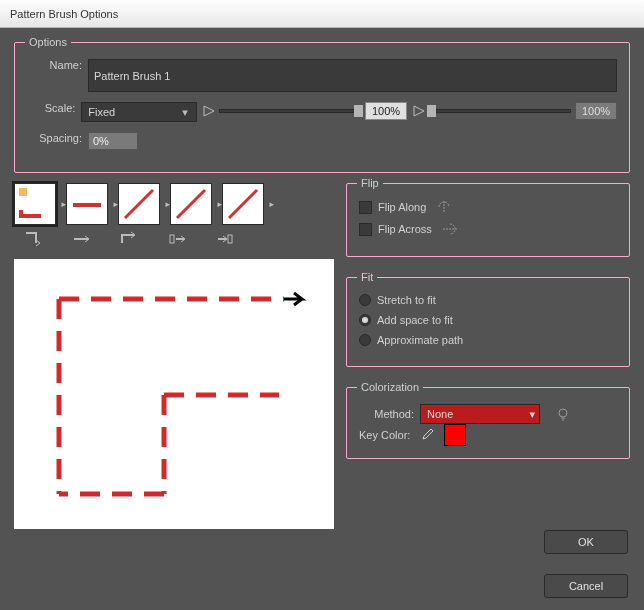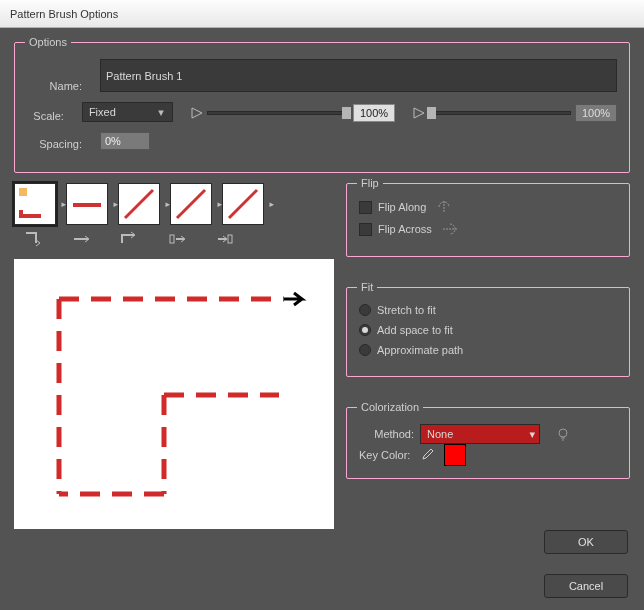--- a/index.html
+++ b/index.html
@@ -2,37 +2,37 @@
 <html><head>
 <meta charset="utf-8">
 <style>
   * { box-sizing: border-box; margin: 0; padding: 0; font-family: Tahoma, Arial, sans-serif; font-size: 11px; }
   body { background: #e8e8e8; }
   .window { width: 644px; height: 610px; background: #535353; position: relative; }
   .titlebar { height: 28px; background: linear-gradient(#fdfdfd,#e8e8e8); border-bottom: 1px solid #b0b0b0; padding-left: 10px; display: flex; align-items: center; color: #333; }
   .body { padding: 14px; color: #d0d0d0; }
   .fieldset { border: 1px solid #f9a8d4; border-radius: 2px; padding: 16px 12px 12px; position: relative; margin-bottom: 10px; }
   .legend { position: absolute; top: -7px; left: 10px; background: #535353; padding: 0 4px; color: #cfcfcf; }
-  .row { display: flex; align-items: flex-end; margin-bottom: 10px; gap: 18px; }
+  .row { display: flex; align-items: flex-start; margin-bottom: 10px; gap: 6px; }
   .lbl { width: 55px; text-align: right; color: #cfcfcf; }
   .text-input { flex: 1; height: 33px; background: #3a3a3a; border: 1px solid #2a2a2a; color: #d8d8d8; padding: 0 5px; }
   .select { width: 130px; height: 20px; background:#3a3a3a; border:1px solid #2a2a2a; color:#d8d8d8; display:flex; align-items:center; justify-content:space-between; padding:0 4px 0 6px; }
   .select .arr { width:14px; text-align:center; color:#bbb; }
   .slider-group { display:flex; align-items:center; gap:4px; }
   .slider { width: 142px; height: 4px; background:#3a3a3a; border:1px solid #2a2a2a; position:relative; }
   .slider .thumb { position:absolute; top:-5px; width:9px; height:12px; background:#b5b5b5; }
   .slider.sl1 .thumb { right:-3px; }
   .slider.sl2 .thumb { left:-3px; }
   .ptr-icon { width:12px; height:12px; display:inline-block; }
   .pct { width:42px; height:18px; background:#e0e0e0; color:#222; display:flex; align-items:center; justify-content:center; border:1px solid #888; }
   .pct.dim { background:#7a7a7a; color:#ddd; border-color:#555;}
   .spacing-val { width:50px; height:18px; background:#7a7a7a; color:#eee; display:flex; align-items:center; padding:0 4px; border:1px solid #555;}
   .cols { display:flex; gap:12px; align-items:flex-start; }
   .leftcol { width: 320px; }
-  .rightcol { flex:1; display:flex; flex-direction:column; gap:20px; }
+  .rightcol { flex:1; display:flex; flex-direction:column; gap:10px; }
   .tilerow { display:flex; gap:10px; margin-bottom:6px; }
   .tile { width:42px; height:42px; background:#fff; border:1px solid #2a2a2a; position:relative; display:flex; align-items:center; justify-content:center;}
   .tile.sel { outline:2px solid #222; box-shadow: 0 0 0 1px #aaa; }
   .tilewrap { position:relative; }
   .tilearr { position:absolute; right:-10px; top:16px; color:#c0c0c0; cursor:default; font-size:9px;}
   .icorow { display:flex; gap:28px; padding-left:10px; margin-top:4px; }
   .tinyico { width:20px; height:16px; color:#bbb; }
   .preview { width: 320px; height: 270px; background:#fff; margin-top:12px; position:relative; }
   .check { display:flex; align-items:center; gap:6px; margin-bottom:8px; }
   .chkbox { width:13px; height:13px; background:#3a3a3a; border:1px solid #2a2a2a; }

